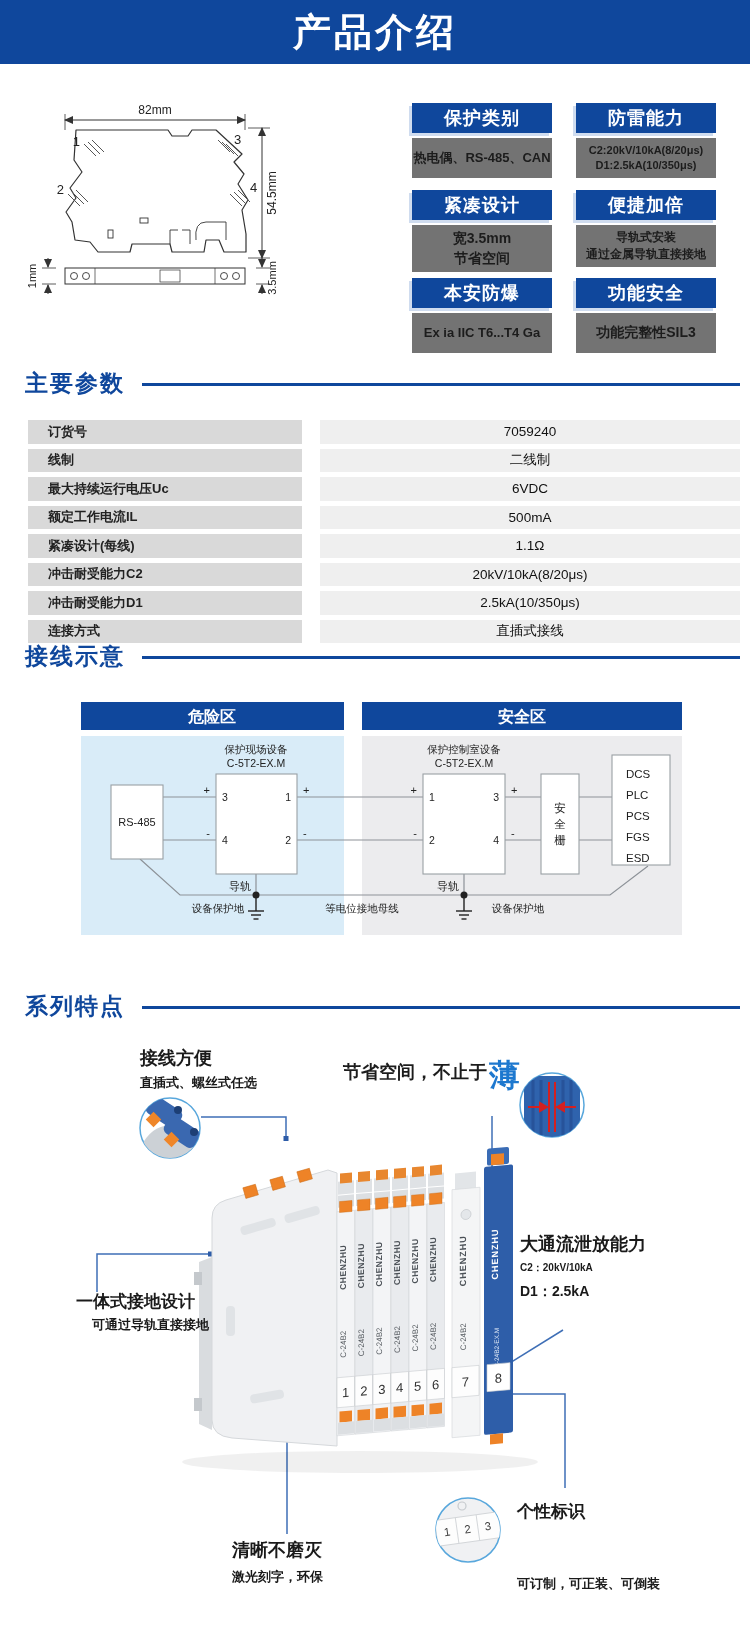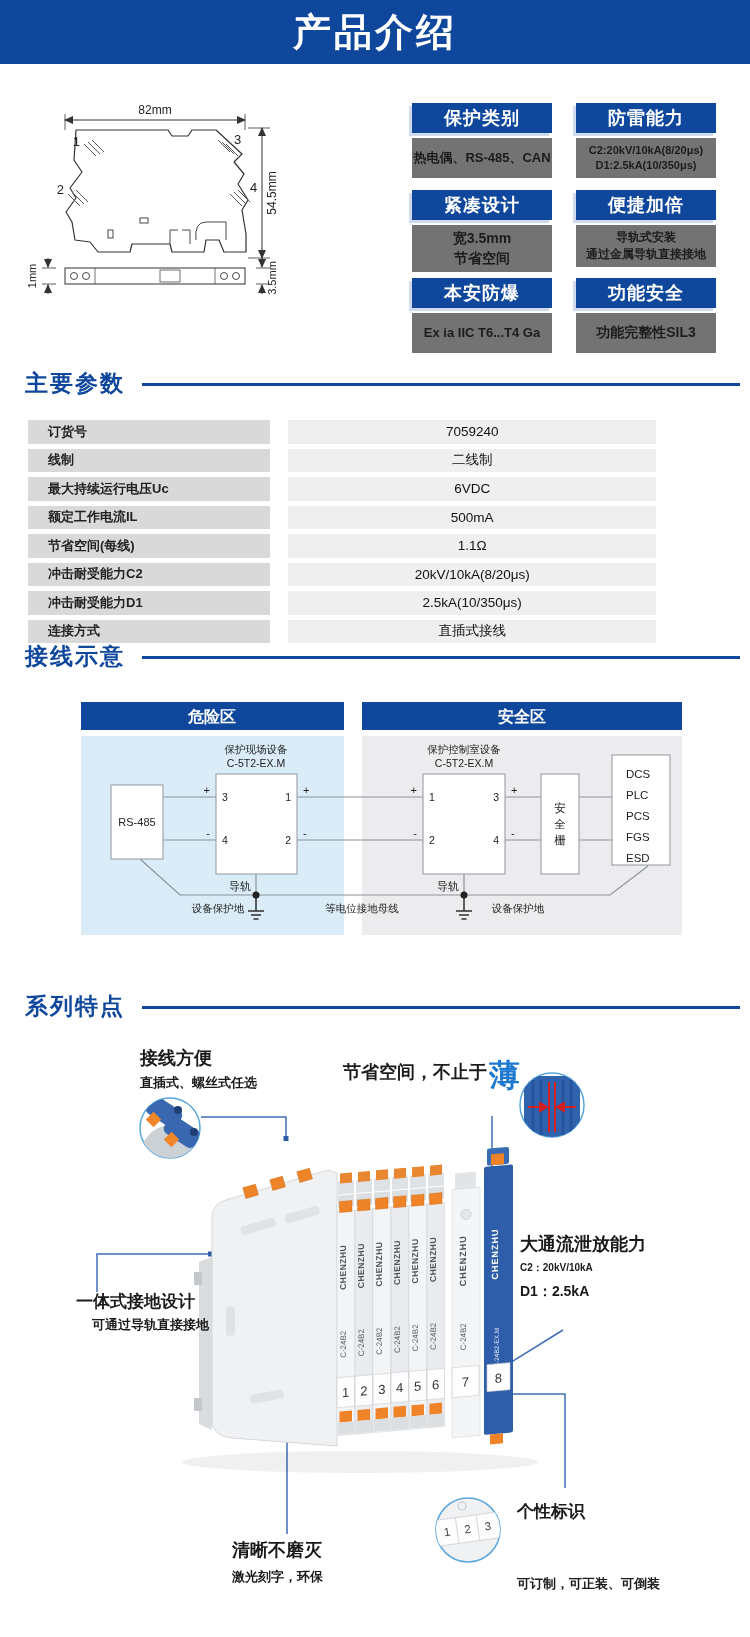--- a/index.html
+++ b/index.html
@@ -18,21 +18,21 @@
   .rule{position:absolute;height:3px;background:var(--blue);}
   
   .fcard{position:absolute;width:140px;}
   .fhead{height:30px;background:var(--blue);color:#fff;font-size:18px;font-weight:bold;
          text-align:center;line-height:30px;letter-spacing:1px;box-shadow:-3px 3px 0 #cfdcef;}
   .fbody{margin-top:5px;background:#737373;min-height:40px;display:flex;flex-direction:column;
          justify-content:center;align-items:center;text-align:center;font-weight:bold;
          color:#1c1c1c;padding:4px 1px;box-sizing:border-box;line-height:1.4;}
   .fs13{font-size:13px;} .fs115{font-size:11px;} .fs14{font-size:14px;} .fs125{font-size:12px;}
   
-  .ptable{position:absolute;left:28px;top:420px;width:628px;display:flex;flex-direction:column;gap:5px;}
+  .ptable{position:absolute;left:28px;top:420px;width:712px;display:flex;flex-direction:column;gap:5px;}
   .prow{display:flex;height:23.5px;}
   .plabel{width:274px;background:var(--cell_label);font-size:13px;font-weight:bold;
           display:flex;align-items:center;padding-left:20px;box-sizing:border-box;color:#222;}
   .pvalue{width:420px;margin-left:18px;background:var(--cell_value);font-size:13.5px;font-weight:500;
           display:flex;align-items:center;justify-content:center;color:#111;}
   
   .co-t{position:absolute;font-weight:bold;color:#1a1a1a;}
   .thin-wrap{position:absolute;left:343px;top:1060px;display:flex;align-items:flex-start;}
   .thin-prefix{font-size:18px;font-weight:bold;padding-bottom:4px;}
   .thin-accent{font-size:31px;font-weight:bold;color:var(--thin_blue);line-height:1;margin-left:2px;}
@@ -179,21 +179,21 @@
     </div>
     <div class="prow">
       <div class="plabel">最大持续运行电压Uc</div>
       <div class="pvalue">6VDC</div>
     </div>
     <div class="prow">
       <div class="plabel">额定工作电流IL</div>
       <div class="pvalue">500mA</div>
     </div>
     <div class="prow">
-      <div class="plabel">节省空间(每线)</div>
+      <div class="plabel">紧凑设计(每线)</div>
       <div class="pvalue">1.1Ω</div>
     </div>
     <div class="prow">
       <div class="plabel">冲击耐受能力C2</div>
       <div class="pvalue">20kV/10kA(8/20μs)</div>
     </div>
     <div class="prow">
       <div class="plabel">冲击耐受能力D1</div>
       <div class="pvalue">2.5kA(10/350μs)</div>
     </div>

